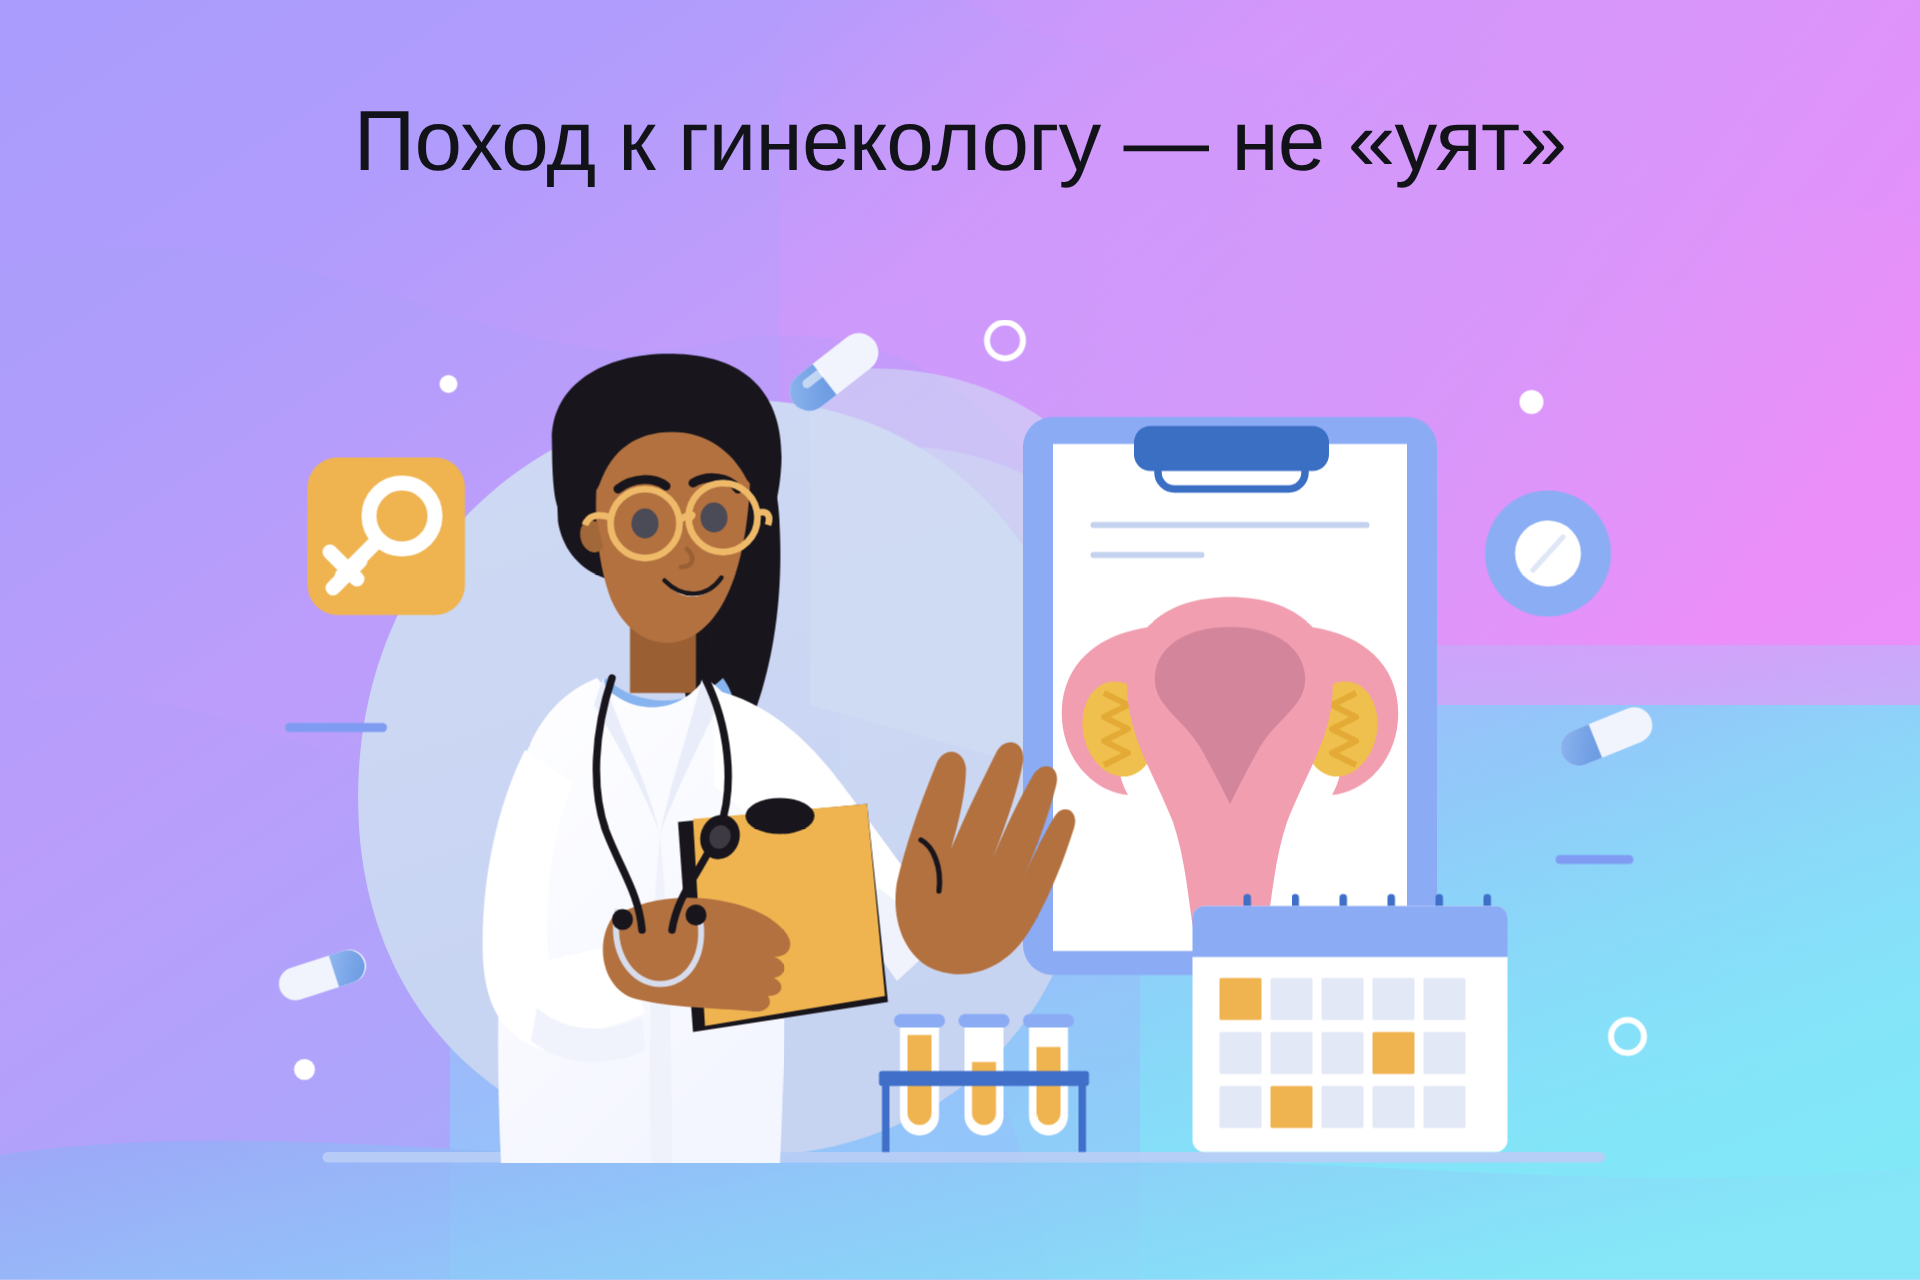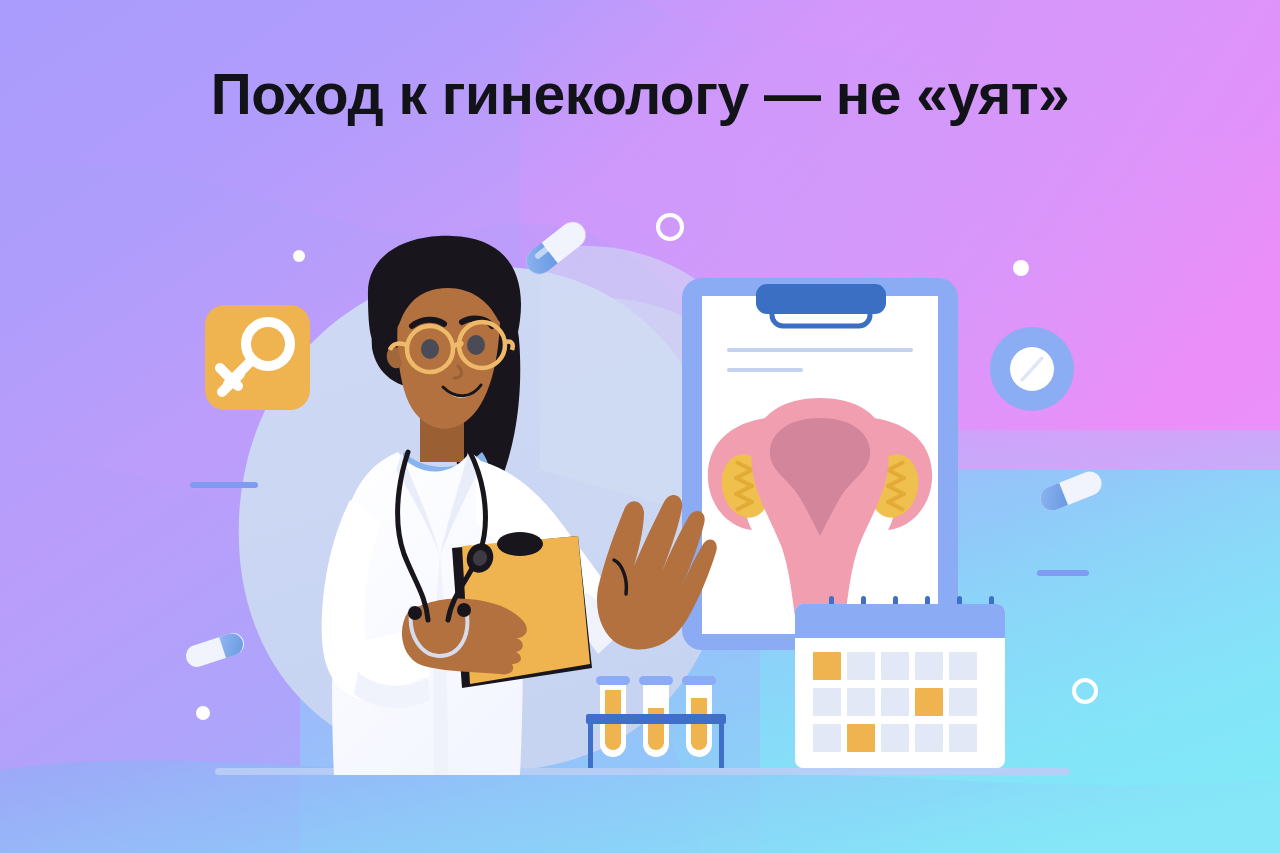--- a/index.html
+++ b/index.html
@@ -25,21 +25,21 @@
     height: 853px;
     display: block;
   }
   .headline {
     position: absolute;
     left: 0;
     top: 62px;
     width: 1280px;
     text-align: center;
     font-family: "Liberation Sans", sans-serif;
-    font-weight: bold;
+    font-weight: normal;
     font-size: 57px;
     letter-spacing: -0.5px;
     color: #111319;
     line-height: 1.15;
     white-space: nowrap;
     z-index: 50;
   }
 </style>
 </head>
 <body>

